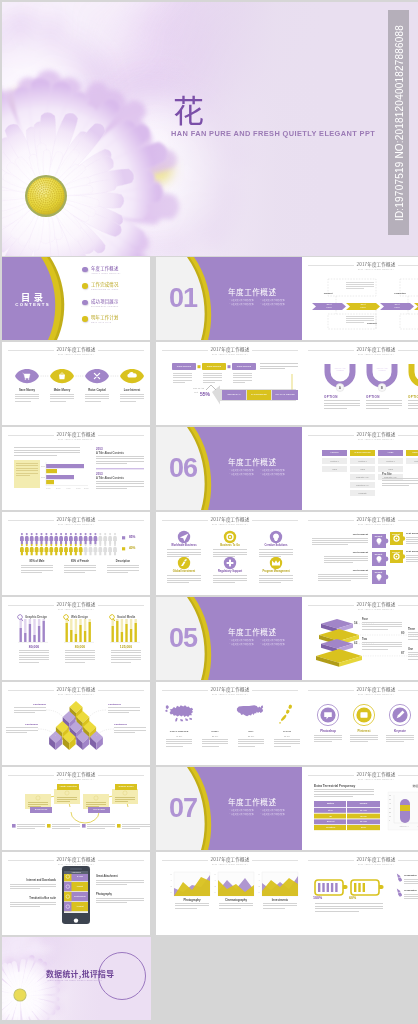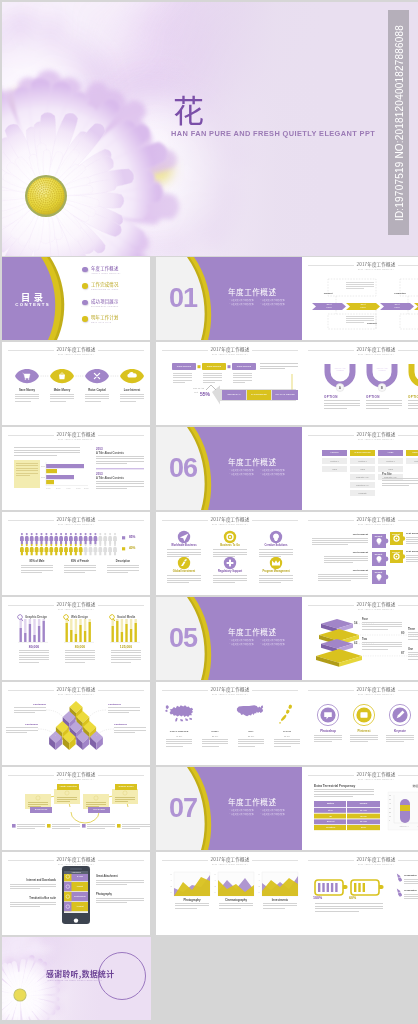--- a/index.html
+++ b/index.html
@@ -2418,18 +2418,18 @@
               <path d="M20.4,54.8 C21.2,54.0 23.9,50.9 26.3,48.3 Q30.1,44.6 33.2,42.7 Q35.5,42.8 35.1,44.9 C32.7,47.5 25.5,52.5 21.3,55.7 Z"></path>
               <path d="M21.0,55.4 C21.8,54.9 25.1,52.5 27.8,50.6 Q32.1,47.8 35.3,46.7 Q37.3,46.9 36.5,48.6 C33.7,50.5 26.0,54.0 21.6,56.3 Z"></path>
               <path d="M21.6,56.2 C22.6,55.9 26.3,54.1 29.4,52.5 Q34.2,50.3 37.7,49.6 Q39.7,50.4 38.7,52.5 C35.6,54.3 27.1,56.4 22.0,57.5 Z"></path>
               <path d="M21.9,56.9 C22.1,57.0 25.5,56.2 28.2,55.5 Q32.5,54.5 35.5,54.4 Q37.0,55.3 35.8,56.7 C32.9,57.6 25.7,58.0 22.0,58.2 Z"></path>
             </g>
             <circle cx="18" cy="58" r="6.6" fill="#a2a53a" filter="url(#tb)" opacity=".7"></circle>
             <circle cx="18" cy="58" r="5.8" fill="#eadc58" filter="url(#tb)"></circle>
             <rect width="149" height="83" fill="url(#tf)"></rect>
           </svg>
           <div class="thkRing"></div>
-          <div class="thkT">感谢聆听,数据统计</div>
+          <div class="thkT">数据统计,批评指导</div>
           <div class="thkS">HAN FAN PURE AND FRESH QUIETLY ELEGANT PPT</div>
         </div>
       </div>
 </div>
 </div>
 
 </body></html>

